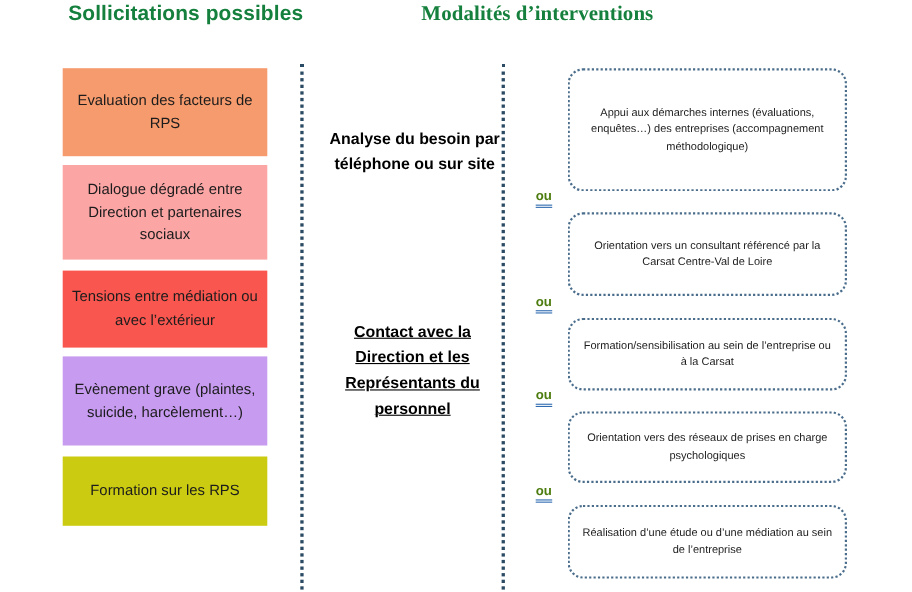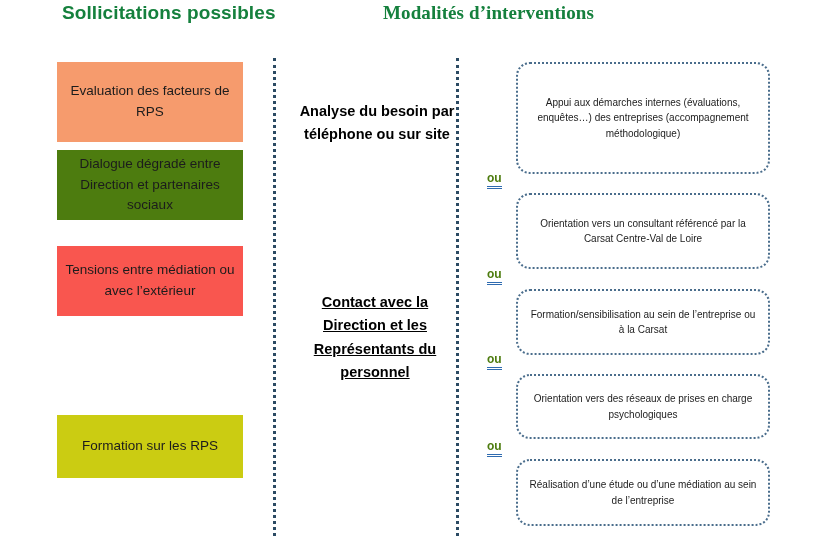--- a/index.html
+++ b/index.html
@@ -64,21 +64,21 @@
   
   .mode-label {
     position: absolute;
     width: 160px;
     text-align: center;
     font-weight: bold;
     font-size: 14.5px;
     line-height: 1.62;
     color: #000000;
   }
-  #mode-0 { left: 297px; top: 100px; }
+  #mode-0 { left: 297px; top: 116px; }
   #mode-1 { left: 295px; top: 291px; text-decoration: underline; }
 
   
   .intervention {
     position: absolute;
     left: 516px;
     width: 254px;
     border: 2px dotted #4a6d8c;
     border-radius: 14px;
     background: #ffffff;
@@ -112,25 +112,28 @@
   <div class="col-title" id="title-left">Sollicitations possibles</div>
 
   <div class="col-title" id="title-right">Modalités d’interventions</div>
 
   <div class="v-sep" id="sep-1"></div>
   <div class="v-sep" id="sep-2"></div>
 
   <div class="solicitation" id="sol-0" style="top: 62px; height: 80px; background: rgb(246, 155, 109);">
     <span>Evaluation des facteurs de RPS</span>
   </div>
-  <div class="solicitation" id="sol-1" style="top: 150px; height: 70px; background: #4d7c0f;">
+  <div class="solicitation" id="sol-1" style="top: 150px; height: 86px; background: #fca5a5;">
     <span>Dialogue dégradé entre Direction et partenaires sociaux</span>
   </div>
   <div class="solicitation" id="sol-2" style="top: 246px; height: 70px; background: rgb(249, 86, 79);">
     <span>Tensions entre médiation ou avec l’extérieur</span>
+  </div>
+  <div class="solicitation" id="sol-3" style="top: 324px; height: 81px; background: rgb(199, 155, 240);">
+    <span>Evènement grave (plaintes, suicide, harcèlement…)</span>
   </div>
   <div class="solicitation" id="sol-4" style="top: 415px; height: 63px; background: rgb(203, 204, 18);">
     <span>Formation sur les RPS</span>
   </div>
 
   <div class="mode-label" id="mode-0">Analyse du besoin par téléphone ou sur site</div>
   <div class="mode-label" id="mode-1">Contact avec la Direction et les Représentants du personnel</div>
 
   <div class="intervention" id="int-0" style="top: 62px; height: 112px;">
     <span>Appui aux démarches internes (évaluations, enquêtes…) des entreprises (accompagnement méthodologique)</span>

